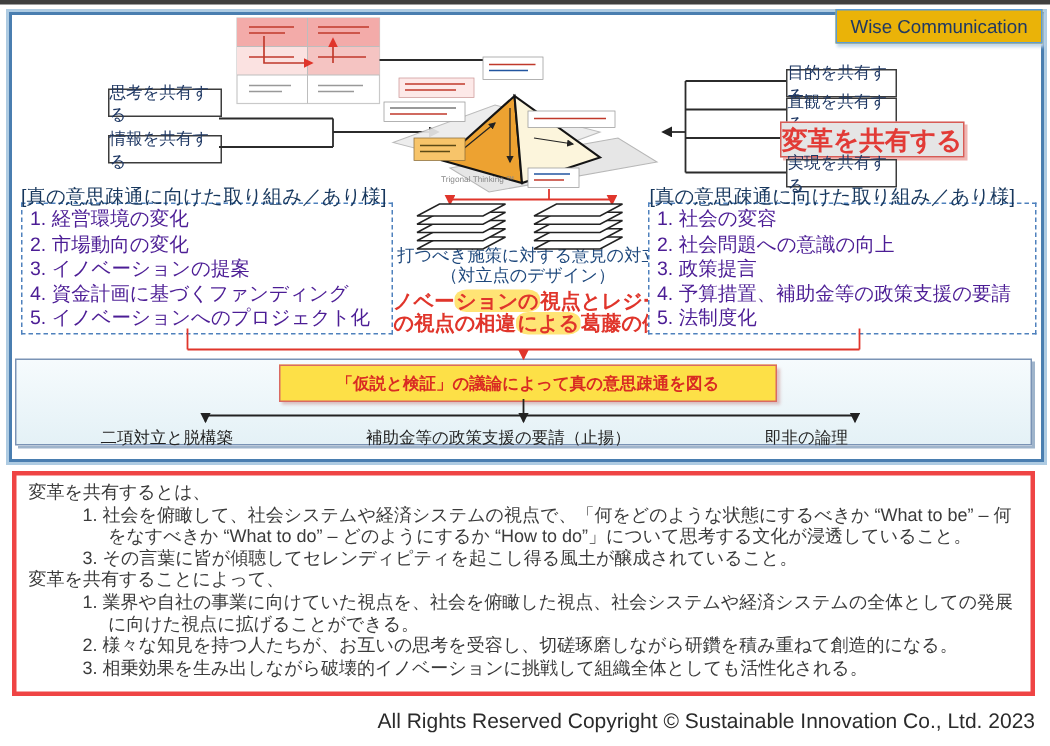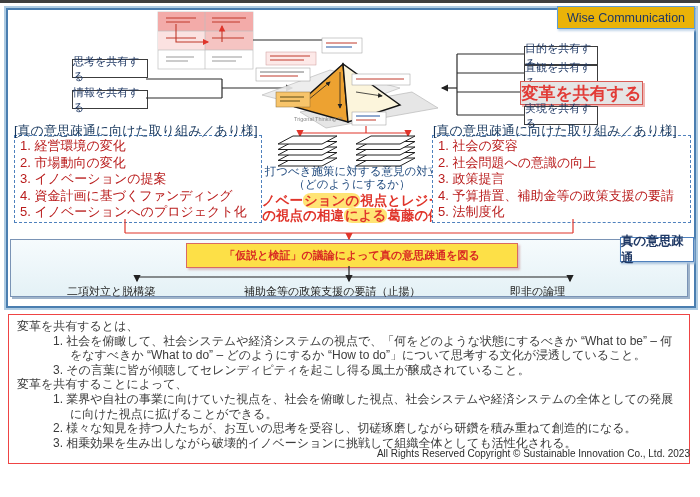--- a/index.html
+++ b/index.html
@@ -13,45 +13,45 @@
            border:1px solid #5b9bd5;box-shadow:1px 2px 2px #c3d7ea;
            display:flex;align-items:center;justify-content:center;
            font-size:12.5px;color:#1f3864;z-index:6;}
   .sharebox{background:#fff;border:1px solid #3c3c3c;display:flex;align-items:center;
             justify-content:center;font-size:11px;font-weight:normal;color:#1f3864;z-index:4;}
   #hl-box{left:520px;top:81px;width:121px;height:22px;background:#e5e5e5;
           border:1px solid #d85b55;box-shadow:2px 2px 0 #f0b5b2;
           display:flex;align-items:center;justify-content:center;
           font-size:17px;font-weight:bold;color:#e23b36;z-index:4;}
   .seclabel{font-size:13px;color:#17375d;z-index:4;white-space:nowrap;}
-  .listbox{background:#fff;border:1.5px dashed #4f81bd;color:#b91c1c;
+  .listbox{background:#fff;border:1.5px dashed #4f81bd;color:#4c1d95;
            font-size:13px;line-height:16.6px;padding:2px 5px;z-index:3;white-space:nowrap;}
   #bluecap{left:242px;top:165px;width:220px;text-align:center;font-size:11.5px;
            line-height:13px;color:#1f497d;z-index:3;}
   #redcap{left:233px;top:193px;width:238px;text-align:center;font-size:13.5px;
           font-weight:bold;line-height:15px;color:#e0352b;z-index:3;}
   .yhl{background:#ffe475;border-radius:8px/6px;padding:0 1px;margin-top:28px;}
   #bottomsec{left:10px;top:239px;width:676px;height:56px;
              background:linear-gradient(#f6fbfd,#e4f1f6);
              border:1px solid #7a93b5;box-shadow:2px 2px 0 #9fb4cb;z-index:1;}
   #hypobox{left:186px;top:243px;width:330px;height:23px;background:#fde047;
            border:1px solid #d96a63;box-shadow:2px 2px 2px rgba(190,120,120,.45);
            display:flex;align-items:center;justify-content:center;
            font-size:11px;font-weight:bold;color:#d92b23;z-index:3;}
   .method{top:284px;text-align:left;font-size:11px;color:#222;z-index:3;white-space:nowrap;}
   #resultbox{left:620px;top:237px;width:72px;height:23px;background:#fff;
              border:1.5px solid #4f81bd;box-shadow:1px 2px 2px #aac4dd;
              display:flex;align-items:center;justify-content:center;
              font-size:12.5px;font-weight:bold;color:#1f3864;z-index:4;}
-  #descpanel{left:8px;top:314px;width:682px;height:150px;border:1px solid #ef4444;
+  #descpanel{left:8px;top:314px;width:682px;height:150px;border:3px solid #ef4444;
              background:#fff;color:#3b3b3b;font-size:12px;line-height:14.6px;
              padding:4px 8px 0 8px;box-sizing:border-box;}
   .desc-title{margin:0;}
   .desc-item{margin-left:36px;padding-left:17px;text-indent:-17px;}
-  #footer{left:0px;top:448px;width:690px;text-align:right;font-size:10px;color:#2b2b2b;}
+  #footer{left:0px;top:472px;width:690px;text-align:right;font-size:14px;color:#2b2b2b;}
   svg{display:block;}
   #overlay{left:0;top:0;z-index:5;pointer-events:none;}
 </style>
 </head>
 <body>
 
 <div id="page">
   <div id="topstrip" class="abs"></div>
 
   <div id="panel" class="abs"></div>
@@ -61,21 +61,21 @@
   <div class="abs sharebox" style="left:72px;top:59px;width:74px;height:17px;">思考を共有する</div>
   <div class="abs sharebox" style="left:72px;top:90px;width:74px;height:17px;">情報を共有する</div>
 
   <div class="abs sharebox" style="left:524px;top:46px;width:72px;height:17px;">目的を共有する</div>
   <div class="abs sharebox" style="left:524px;top:65px;width:72px;height:17px;">直観を共有する</div>
   <div id="hl-box" class="abs">変革を共有する</div>
   <div class="abs sharebox" style="left:524px;top:106px;width:72px;height:17px;">実現を共有する</div>
 
   <div id="bluecap" class="abs">
     <div>打つべき施策に対する意見の対立</div>
-    <div>（どのようにするか）</div>
+    <div>（対立点のデザイン）</div>
   </div>
   <div id="redcap" class="abs">
     <div><span>イノベー</span><span class="yhl">ションの</span><span>視点とレジーム</span></div>
     <div><span>の視点の相違</span><span class="yhl">による</span><span>葛藤の例</span></div>
   </div>
 
   <div class="abs seclabel" style="left:14px;top:122px;">[真の意思疎通に向けた取り組み／あり様]</div>
   <div class="abs seclabel" style="left:433px;top:122px;">[真の意思疎通に向けた取り組み／あり様]</div>
 
   <div class="abs listbox" style="left:14px;top:135px;width:236px;height:82px;">
@@ -91,21 +91,20 @@
     <div>3. 政策提言</div>
     <div>4. 予算措置、補助金等の政策支援の要請</div>
     <div>5. 法制度化</div>
   </div>
 
   <div id="bottomsec" class="abs"></div>
   <div id="hypobox" class="abs">「仮説と検証」の議論によって真の意思疎通を図る</div>
   <div class="abs method" style="left:67px;width:140px;">二項対立と脱構築</div>
   <div class="abs method" style="left:244px;width:200px;">補助金等の政策支援の要請（止揚）</div>
   <div class="abs method" style="left:510px;width:120px;">即非の論理</div>
-  <div id="resultbox" class="abs">真の意思疎通</div>
 
   <div id="descpanel" class="abs">
     <div class="desc-title">変革を共有するとは、</div>
     <div class="desc-item">1. 社会を俯瞰して、社会システムや経済システムの視点で、「何をどのような状態にするべきか “What to be” – 何をなすべきか “What to do” – どのようにするか “How to do”」について思考する文化が浸透していること。</div>
     <div class="desc-item">3. その言葉に皆が傾聴してセレンディピティを起こし得る風土が醸成されていること。</div>
     <div class="desc-title">変革を共有することによって、</div>
     <div class="desc-item">1. 業界や自社の事業に向けていた視点を、社会を俯瞰した視点、社会システムや経済システムの全体としての発展に向けた視点に拡げることができる。</div>
     <div class="desc-item">2. 様々な知見を持つ人たちが、お互いの思考を受容し、切磋琢磨しながら研鑽を積み重ねて創造的になる。</div>
     <div class="desc-item">3. 相乗効果を生み出しながら破壊的イノベーションに挑戦して組織全体としても活性化される。</div>
   </div>

